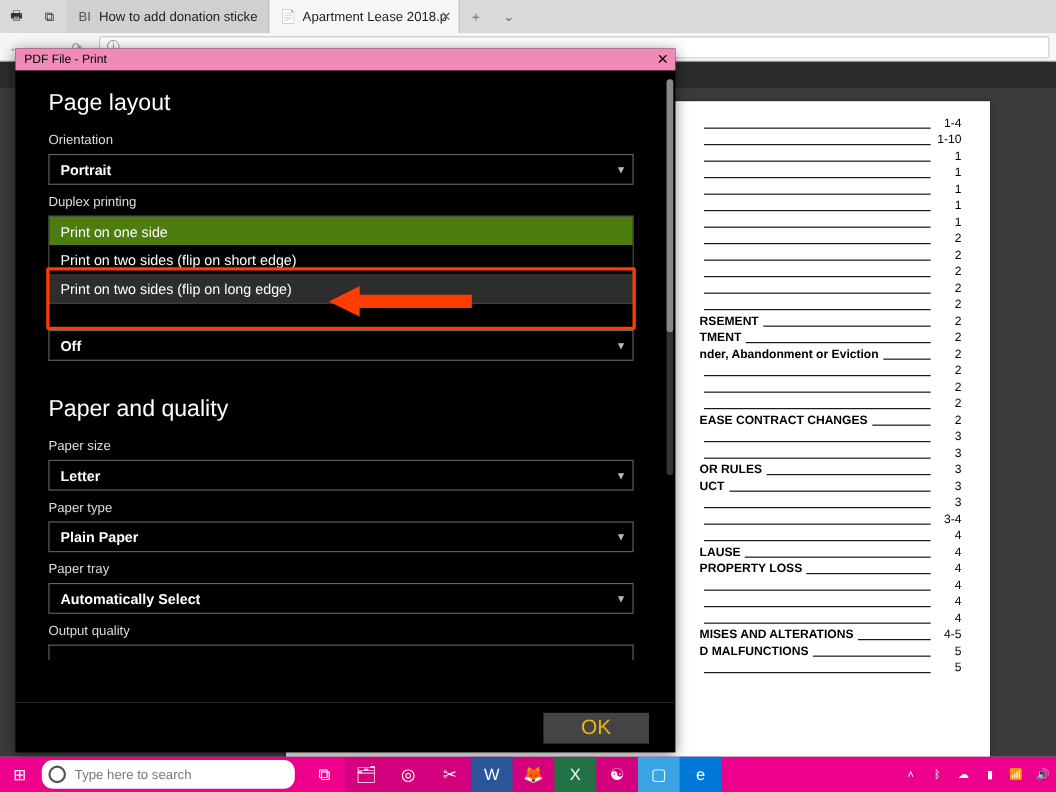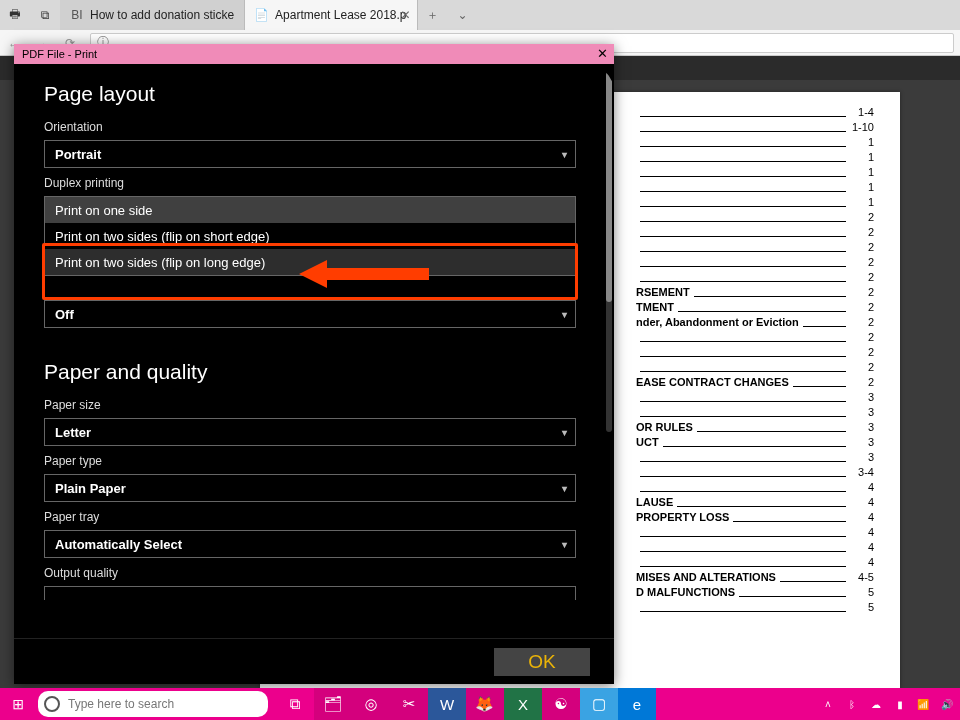--- a/index.html
+++ b/index.html
@@ -61,39 +61,39 @@
     position: absolute; top: 44px; left: 14px; width: 600px; height: 640px;
     background: #000; color: #fff; font-size: 13px;
     box-shadow: 0 2px 12px rgba(0,0,0,.5);
     display: flex; flex-direction: column;
   }
   .dlg-title {
     height: 20px; background: #f08bb8; color: #000; font-size: 11px;
     display: flex; align-items: center; padding: 0 8px; position: relative;
   }
   .dlg-title .x { position: absolute; right: 6px; top: 2px; font-size: 13px; color: #000; }
-  .dlg-body { flex: 1; position: relative; overflow: hidden; border-radius: 28px; }
+  .dlg-body { flex: 1; position: relative; overflow: hidden; }
   .dlg-scroll { position: absolute; top: 0; left: 0; right: 8px; bottom: 46px; padding: 14px 30px; overflow: hidden; }
   .dlg-scrollbar {
     position: absolute; top: 8px; right: 2px; width: 6px; height: 360px;
     background: #333; border-radius: 3px;
   }
   .dlg-scrollbar .thumb { position: absolute; top: 0; width: 6px; height: 230px; background: #888; border-radius: 3px; }
 
   .h1 { font-size: 21px; font-weight: 300; margin: 4px 0 14px 0; }
   .label { font-size: 12px; color: #ddd; margin-top: 6px; }
   .select {
     margin-top: 6px; margin-bottom: 8px; height: 28px; border: 1px solid #666;
     display: flex; align-items: center; padding: 0 10px; background: #000; position: relative; font-weight: bold;
   }
   .select .chev { position: absolute; right: 8px; color: #bbb; font-size: 10px; }
 
   .duplex-open { margin-top: 6px; border: 1px solid #666; }
   .opt { height: 26px; display: flex; align-items: center; padding: 0 10px; background: #000; position: relative; }
-  .opt.selected { background: #404040; }
+  .opt.selected { background: #4d7c0f; }
   .opt.hover { background: #2d2d2d; }
 
   .highlight-box {
     position: absolute; border: 3px solid #ff3d00; border-radius: 2px; pointer-events: none;
     left: 28px; top: 179px; width: 536px; height: 57px;
   }
   .arrow {
     position: absolute; left: 285px; top: 193px; pointer-events: none;
   }
   .arrow svg { display: block; }

